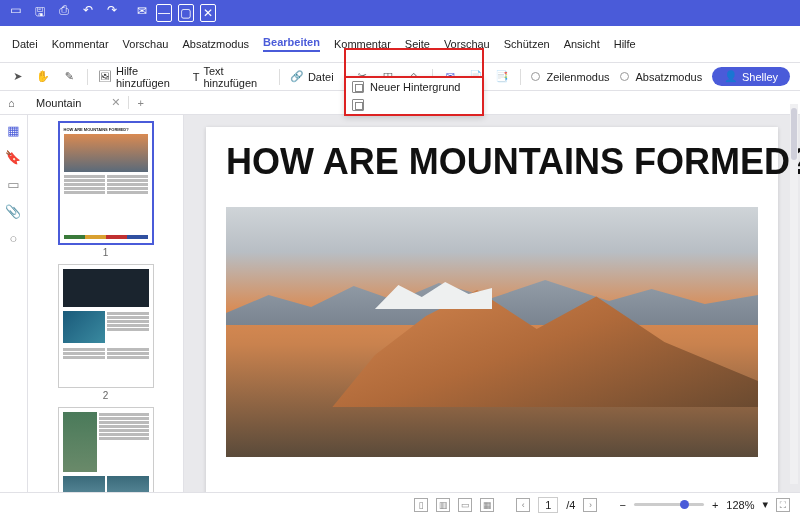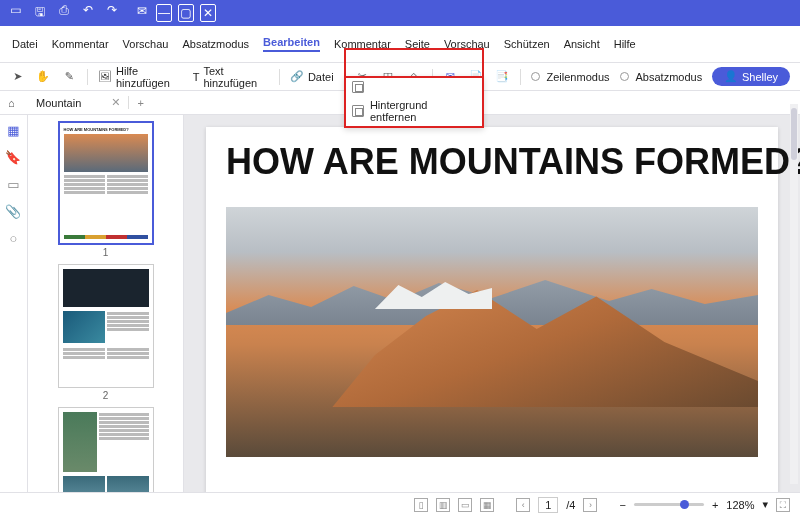--- a/index.html
+++ b/index.html
@@ -133,24 +133,24 @@
   <div class="pill">
       <span>👤</span>
       <span>Shelley</span>
     </div>
 </div>
 
 <div class="redbox"></div>
 <div class="dropdown">
   <div class="ddrow">
       <span class="ddicon"></span>
+      <span>Neuer Hintergrund</span>
     </div>
   <div class="ddrow">
       <span class="ddicon"></span>
-      <span>Hintergrund entfernen</span>
     </div>
 </div>
 
 <div class="tabs">
   <span style="position:absolute;left:8px;color:#555">⌂</span>
   <div class="tab">
     <span>Mountain</span>
     <span class="close">✕</span>
   </div>
   <span class="plus">+</span>

